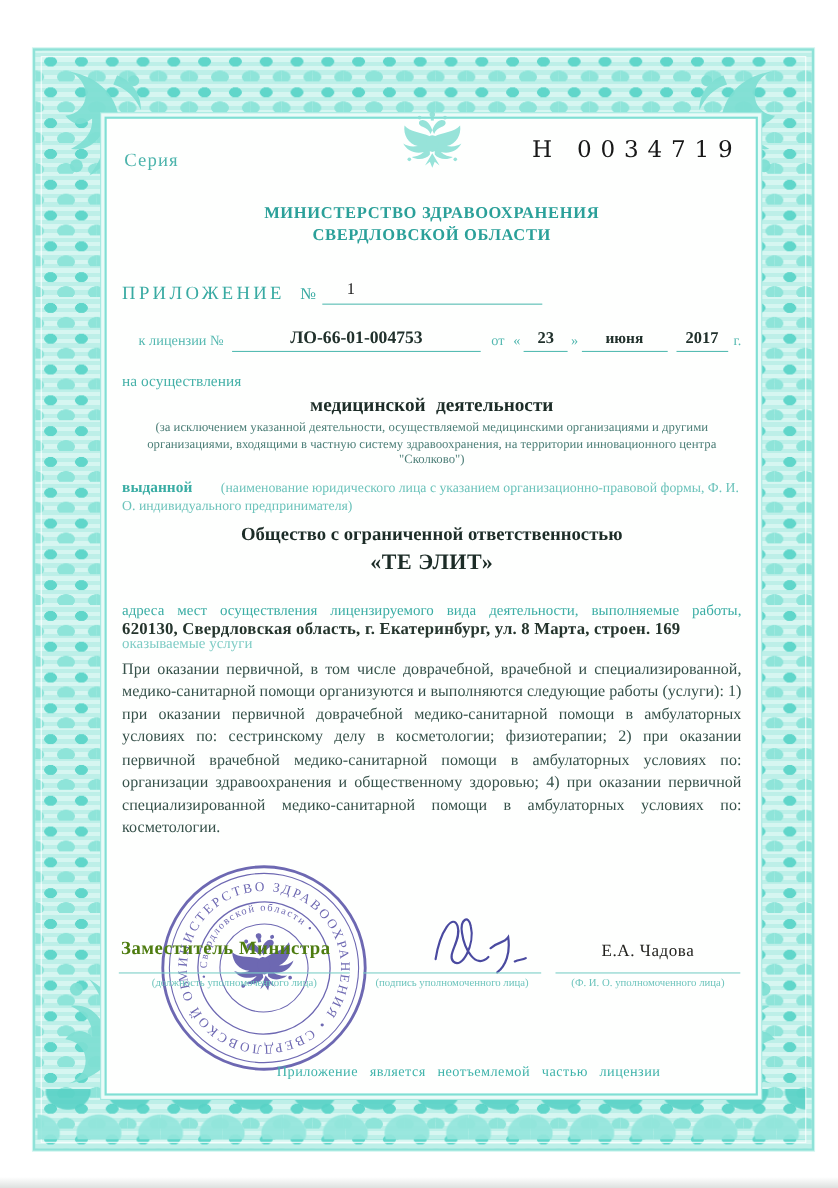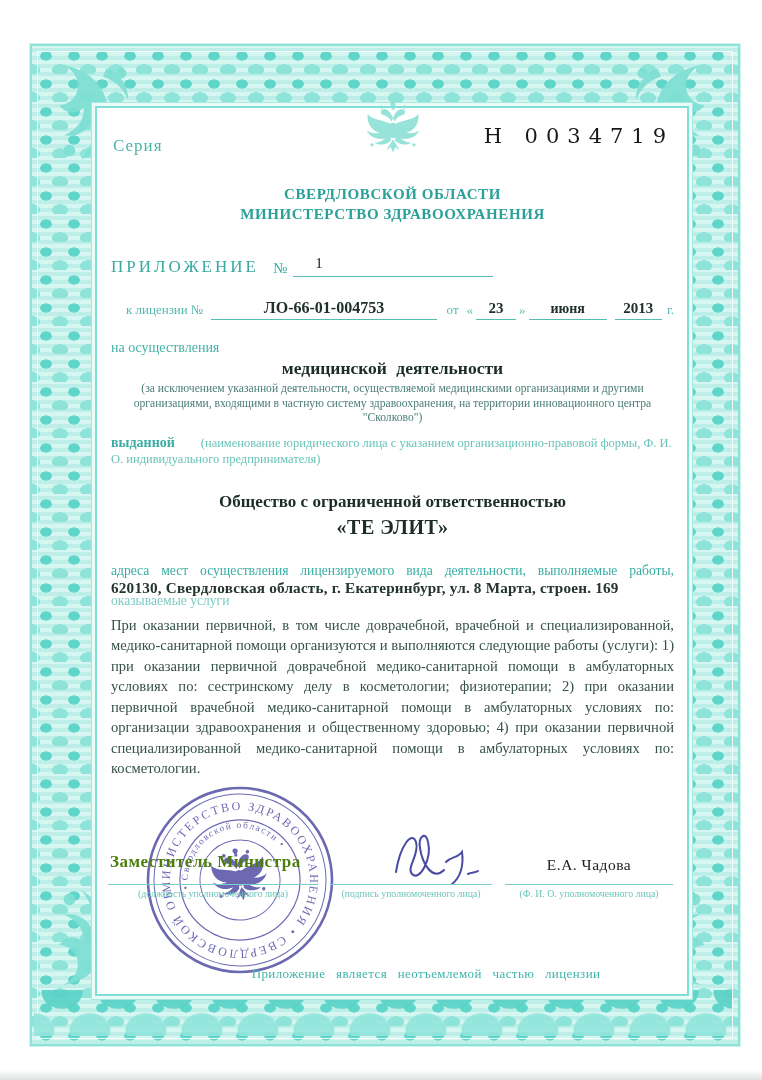--- a/index.html
+++ b/index.html
@@ -74,21 +74,21 @@
 
   .intro{margin-top:20px;font-size:14px;color:#45b1a8;}
   .act-title{text-align:center;font-size:17.5px;font-weight:bold;color:#1c2c27;
     word-spacing:5px;margin-top:2px;}
   .act-note{max-width:540px;margin:3px auto 0;text-align:center;font-size:11.6px;
     line-height:14.5px;color:#4c7e77;}
 
   .issued{margin-top:9px;font-size:12.5px;line-height:16px;color:#6cc3bb;}
   .issued .lbl{font-weight:bold;color:#3aada4;font-size:14px;margin-right:26px;}
   .org{text-align:center;font-weight:bold;color:#1c2c27;}
-  .org-1{font-size:17px;margin-top:25px;}
+  .org-1{font-size:17px;margin-top:8px;}
   .org-2{font-size:20px;margin-top:4px;letter-spacing:.5px;}
 
   .addr-wrap{position:relative;margin-top:24px;}
   .addr-label{font-size:13.6px;color:#3aada4;text-align:justify;text-align-last:justify;
     word-spacing:6px;}
   .addr-label2{font-size:13.6px;color:#7fccc5;margin-top:14px;}
   .addr-value{position:absolute;left:0;top:16px;font-size:15.2px;font-weight:bold;
     color:#25352d;letter-spacing:.2px;}
   .works{margin-top:6px;font-size:14.6px;line-height:20.5px;text-align:justify;
     color:#36514a;}
@@ -165,41 +165,41 @@
 
     <div class="head-row">
       <span class="series">Серия</span>
       <svg class="emblem" viewBox="0 0 120 110">
           <use href="#eagle"></use>
         </svg>
       <span class="serial">Н 0034719</span>
     </div>
 
     <div class="ministry">
+      <div>МИНИСТЕРСТВО ЗДРАВООХРАНЕНИЯ</div>
       <div>СВЕРДЛОВСКОЙ ОБЛАСТИ</div>
-      <div>МИНИСТЕРСТВО ЗДРАВООХРАНЕНИЯ</div>
     </div>
 
     <div class="annex-row">
       <span class="annex-label">ПРИЛОЖЕНИЕ</span>
       <span class="annex-no">№</span>
       <span class="annex-field">
         <span class="val">1</span>
       </span>
     </div>
 
     <div class="lic-row">
       <span class="lic-label">к лицензии №</span>
       <span class="fld fld-num">ЛО-66-01-004753</span>
       <span class="lic-ot">от</span>
       <span class="q">«</span>
       <span class="fld fld-day">23</span>
       <span class="q">»</span>
       <span class="fld fld-month">июня</span>
-      <span class="fld fld-year">2013</span>
+      <span class="fld fld-year">2017</span>
       <span class="lic-g">г.</span>
     </div>
 
     <div class="intro">на осуществления</div>
     <div class="act-title">медицинской  деятельности</div>
     <div class="act-note">(за исключением указанной деятельности, осуществляемой медицинскими организациями и другими организациями, входящими в частную систему здравоохранения, на территории инновационного центра "Сколково")</div>
 
     <div class="issued">
       <span class="lbl">выданной</span><span>(наименование юридического лица с указанием организационно-правовой формы, Ф. И. О. индивидуального предпринимателя)</span>
     </div>

